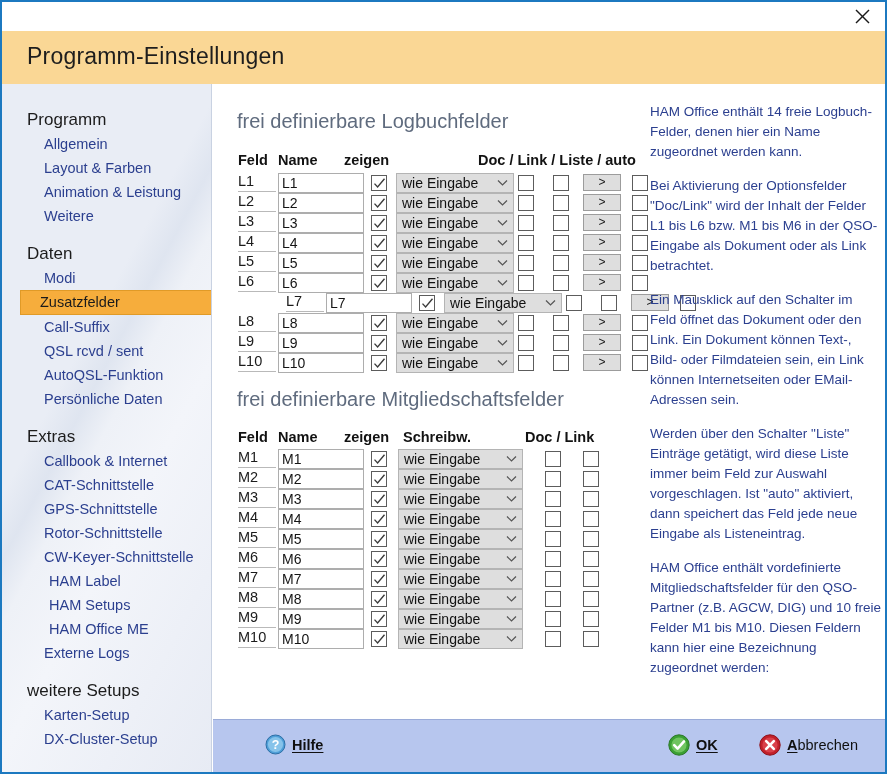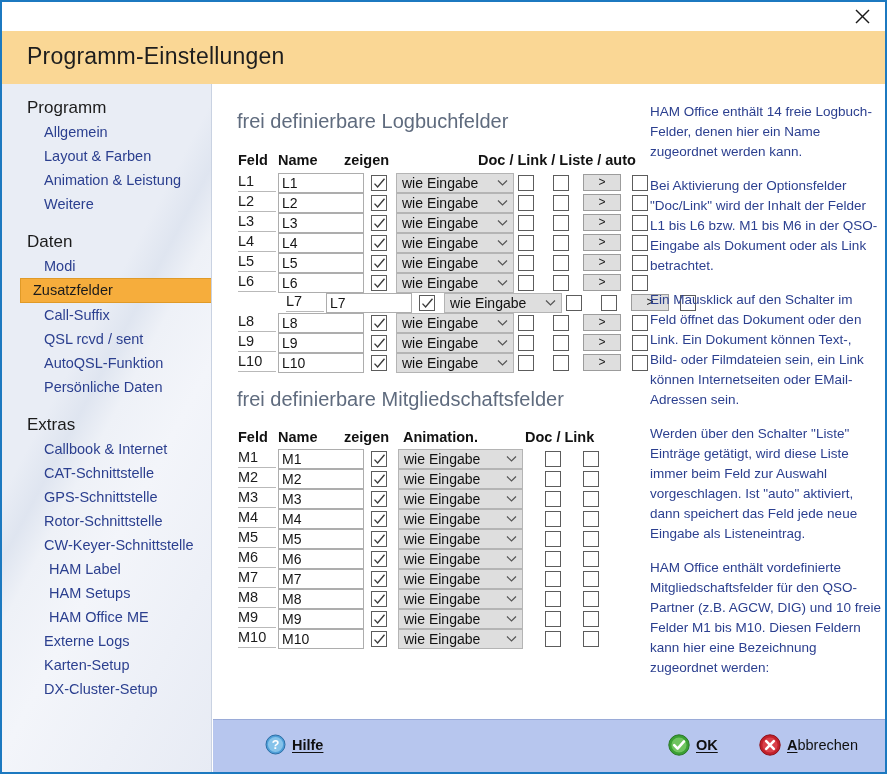--- a/index.html
+++ b/index.html
@@ -93,21 +93,21 @@
     padding-left: 42px;
     height: 24px;
     line-height: 24px;
     white-space: nowrap;
     cursor: pointer;
   }
   .nav-item.selected {
     background: #f6ad3c;
     color: #1b1b1b;
     margin-left: 18px;
-    padding-left: 12px;
+    padding-left: 19px;
     width: 200px;
     box-sizing: border-box;
     border: 1px solid #e09a27;
     height: 25px;
     line-height: 23px;
   }
   .nav-item.indent-extra { padding-left: 47px; }
 
   
   .main {
@@ -262,21 +262,21 @@
         <line x1="15" y1="2" x2="2" y2="15" stroke="#1a1a1a" stroke-width="1.4"></line>
       </svg>
     </div>
   </div>
 
   <div class="header-band">
     <div class="header-title">Programm-Einstellungen</div>
   </div>
 
   <div class="sidebar" id="sidebar">
-      <div class="nav-group-title" style="margin-top: 14px;">Programm</div>
+      <div class="nav-group-title" style="margin-top: 26px;">Programm</div>
       <div class="nav-item">Allgemein</div>
       <div class="nav-item">Layout &amp; Farben</div>
       <div class="nav-item">Animation &amp; Leistung</div>
       <div class="nav-item">Weitere</div>
       <div class="nav-group-title">Daten</div>
       <div class="nav-item">Modi</div>
       <div class="nav-item selected">Zusatzfelder</div>
       <div class="nav-item">Call-Suffix</div>
       <div class="nav-item">QSL rcvd / sent</div>
       <div class="nav-item">AutoQSL-Funktion</div>
@@ -284,20 +284,21 @@
       <div class="nav-group-title">Extras</div>
       <div class="nav-item">Callbook &amp; Internet</div>
       <div class="nav-item">CAT-Schnittstelle</div>
       <div class="nav-item">GPS-Schnittstelle</div>
       <div class="nav-item">Rotor-Schnittstelle</div>
       <div class="nav-item">CW-Keyer-Schnittstelle</div>
       <div class="nav-item indent-extra">HAM Label</div>
       <div class="nav-item indent-extra">HAM Setups</div>
       <div class="nav-item indent-extra">HAM Office ME</div>
       <div class="nav-item">Externe Logs</div>
+      <div class="nav-group-title">weitere Setups</div>
       <div class="nav-item">Karten-Setup</div>
       <div class="nav-item">DX-Cluster-Setup</div>
     </div>
 
   <div class="main">
 
     <div class="section-title" style="left:24px; top:26px;">frei definierbare Logbuchfelder</div>
 
     <div class="col-head" style="left:25px; top:68px;">Feld</div>
     <div class="col-head" style="left:65px; top:68px;">Name</div>
@@ -465,21 +466,21 @@
           <div class="cell-btn" style="left:345px;">&gt;</div>
           <div class="cell-check" style="left:394px;"></div>
         </div>
       </div>
 
     <div class="section-title" style="left:24px; top:304px;">frei definierbare Mitgliedschaftsfelder</div>
 
     <div class="col-head" style="left:25px; top:345px;">Feld</div>
     <div class="col-head" style="left:65px; top:345px;">Name</div>
     <div class="col-head" style="left:131px; top:345px;">zeigen</div>
-    <div class="col-head" style="left:190px; top:345px;">Animation.</div>
+    <div class="col-head" style="left:190px; top:345px;">Schreibw.</div>
     <div class="col-head" style="left:312px; top:345px;">Doc / Link</div>
 
     <div class="grid" id="membership-grid" style="left:25px; top:365px;">
         <div class="row" style="top:0px; position:absolute; left:0; width:620px;">
           <div class="cell-label">M1</div>
           <input class="cell-name" value="M1" style="">
           <div class="cell-check" style="left:133px;">
             <svg width="13" height="13" viewBox="0 0 13 13">
               <path d="M1.5 6.6 L4.6 10 L11.5 1.8" stroke="#3a3a3a" stroke-width="1.35" fill="none"></path>
             </svg>

